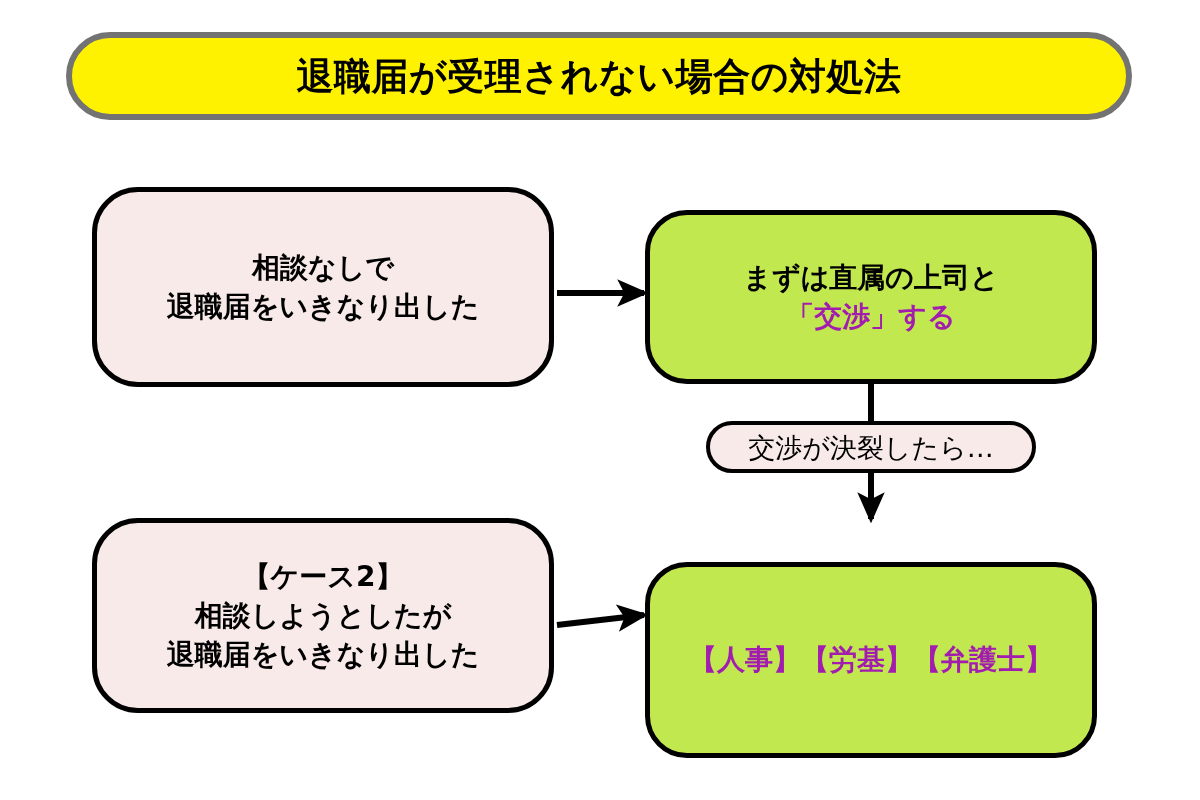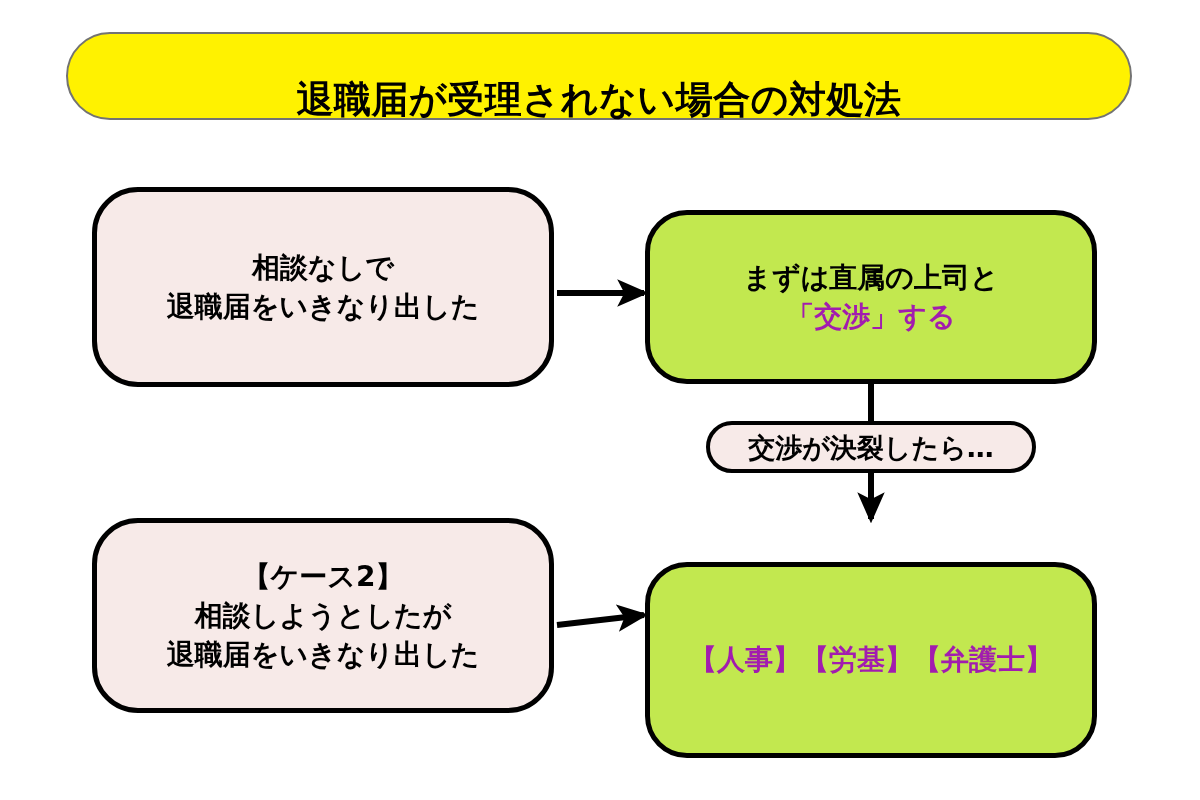--- a/index.html
+++ b/index.html
@@ -21,24 +21,24 @@
   }
 
   
   .title-banner {
     position: absolute;
     left: 66px;
     top: 32px;
     width: 1066px;
     height: 88px;
     background: #FFF200;
-    border: 2px solid #737373;
+    border: 6px solid #737373;
     border-radius: 44px;
     display: flex;
-    align-items: flex-end;
+    align-items: center;
     justify-content: center;
   }
   .title-text {
     font-size: 37px;
     font-weight: bold;
     color: #000000;
     letter-spacing: 0.5px;
     line-height: 1;
     white-space: nowrap;
     text-align: center;
@@ -96,21 +96,21 @@
     background: #F7EAE8;
     border: 4px solid #000000;
     border-radius: 26px;
     display: flex;
     align-items: center;
     justify-content: center;
     z-index: 4;
   }
   .pill .pill-text {
     font-size: 27px;
-    font-weight: bold;
+    font-weight: normal;
     color: #000000;
     line-height: 1;
     white-space: nowrap;
   }
 
   
   #connectors {
     position: absolute;
     left: 0; top: 0;
     width: 1200px; height: 800px;

